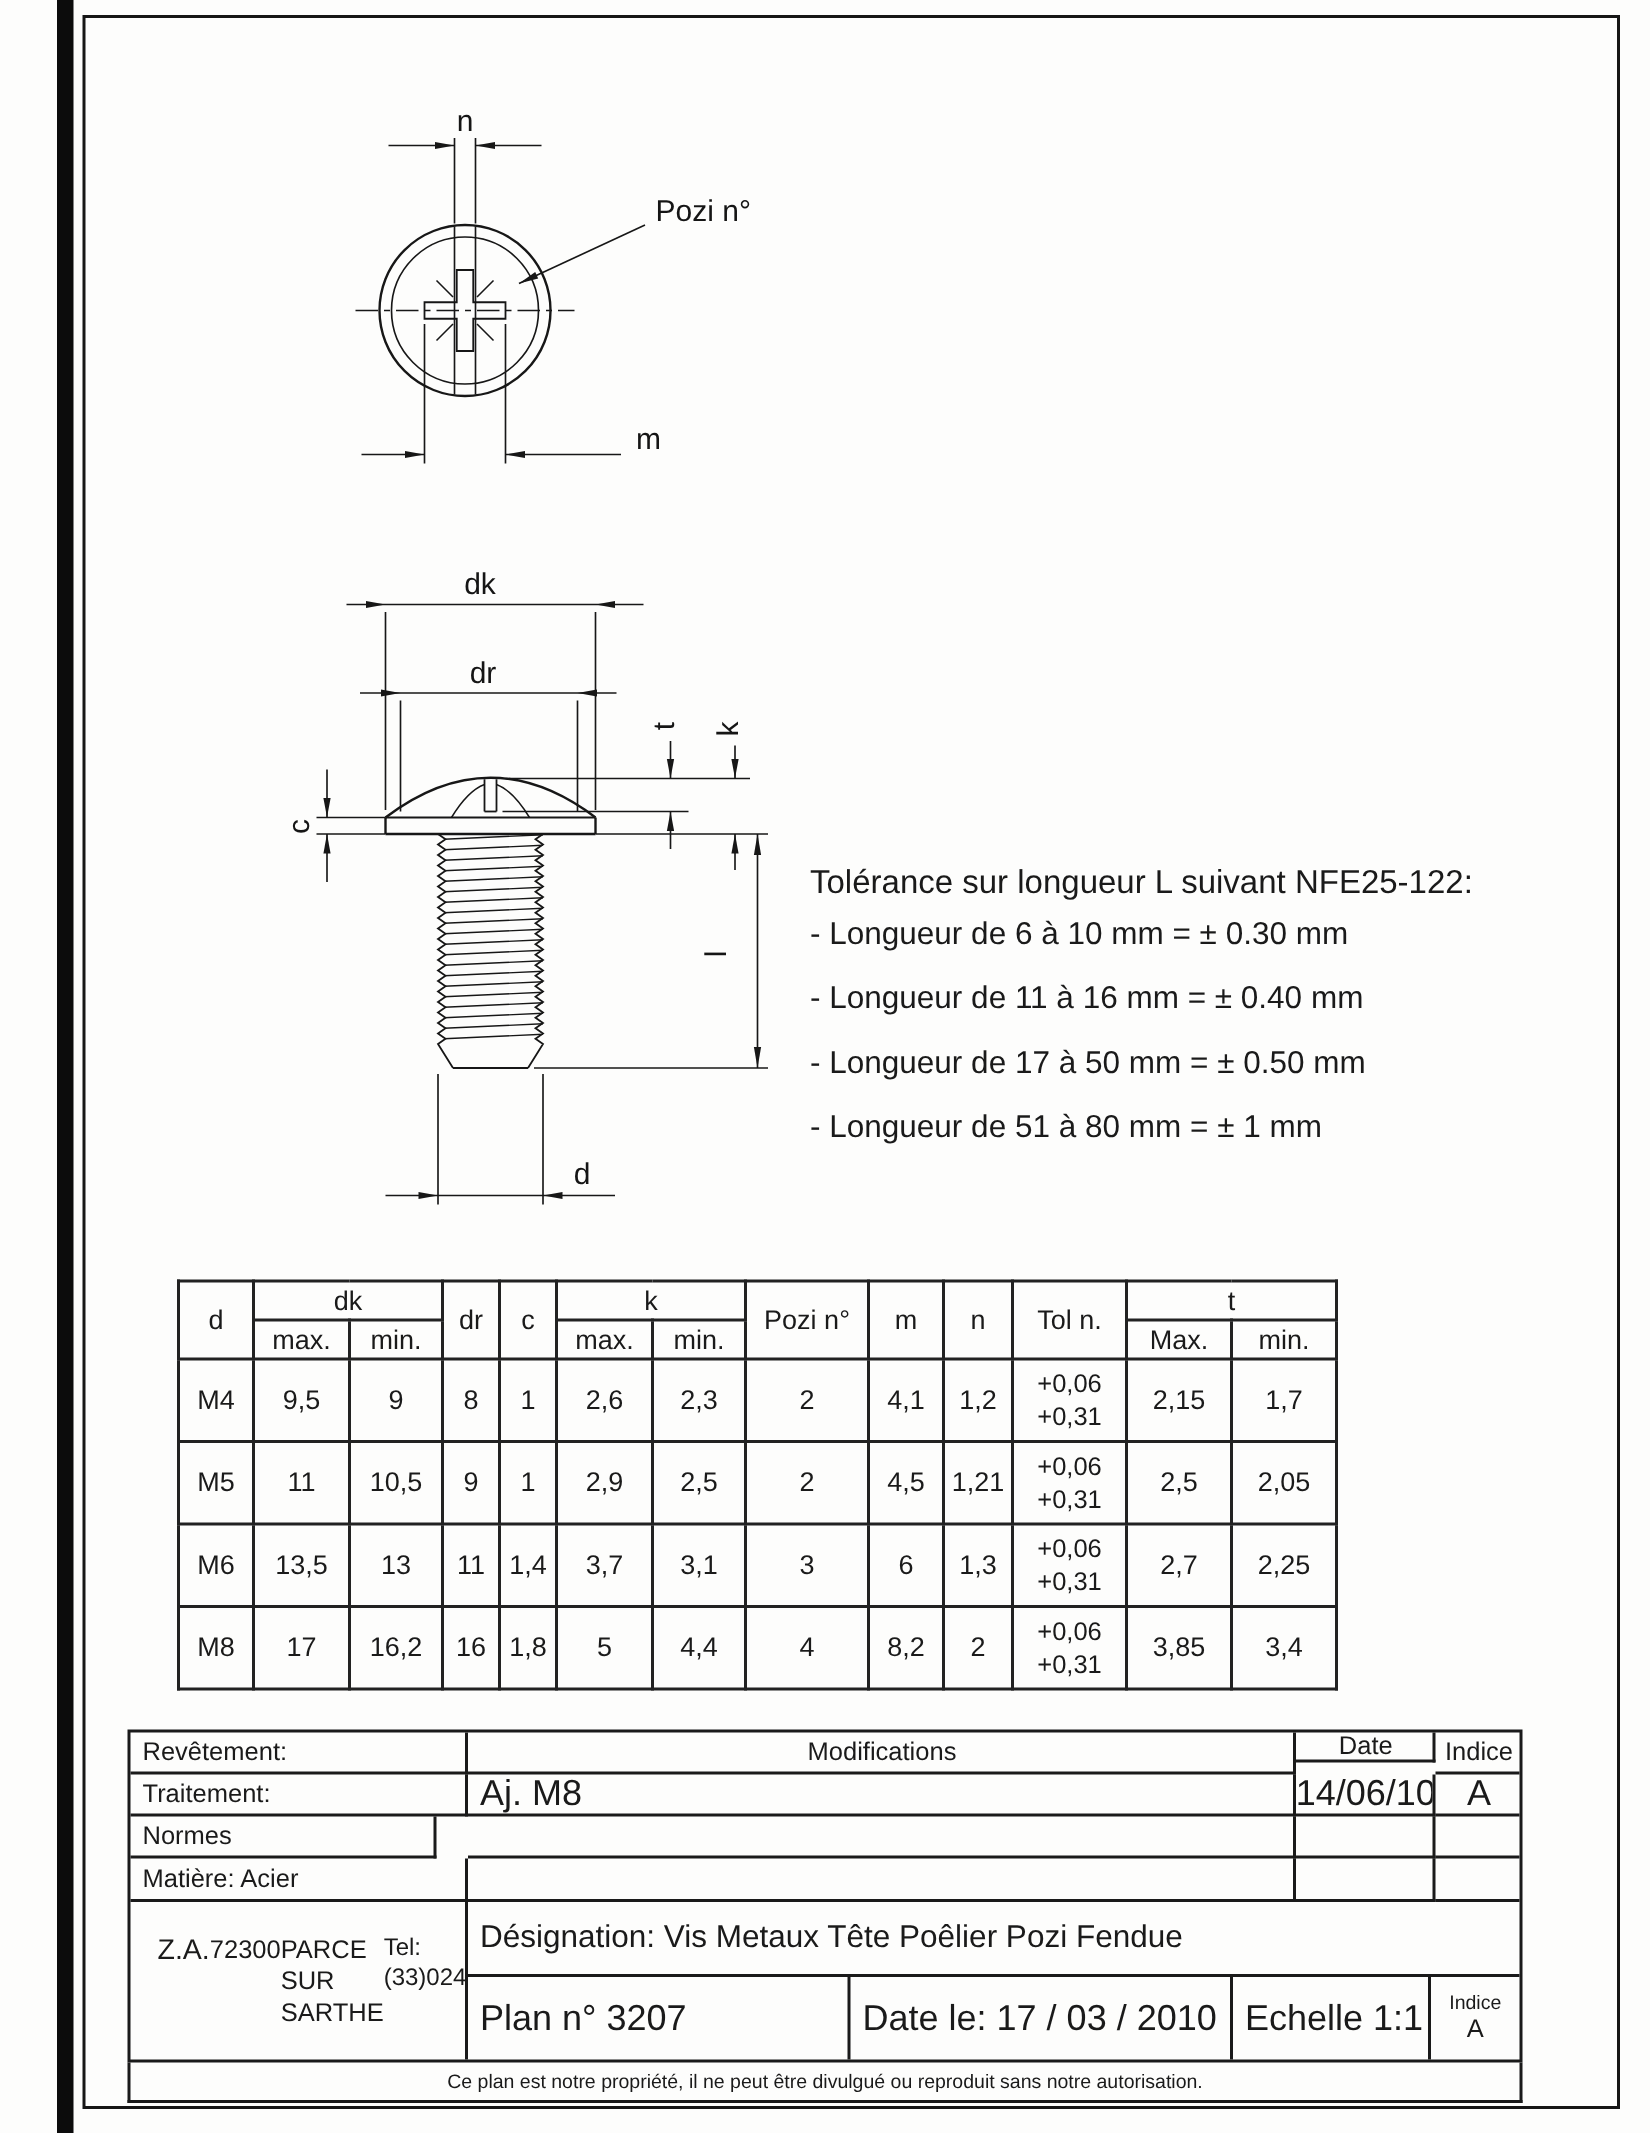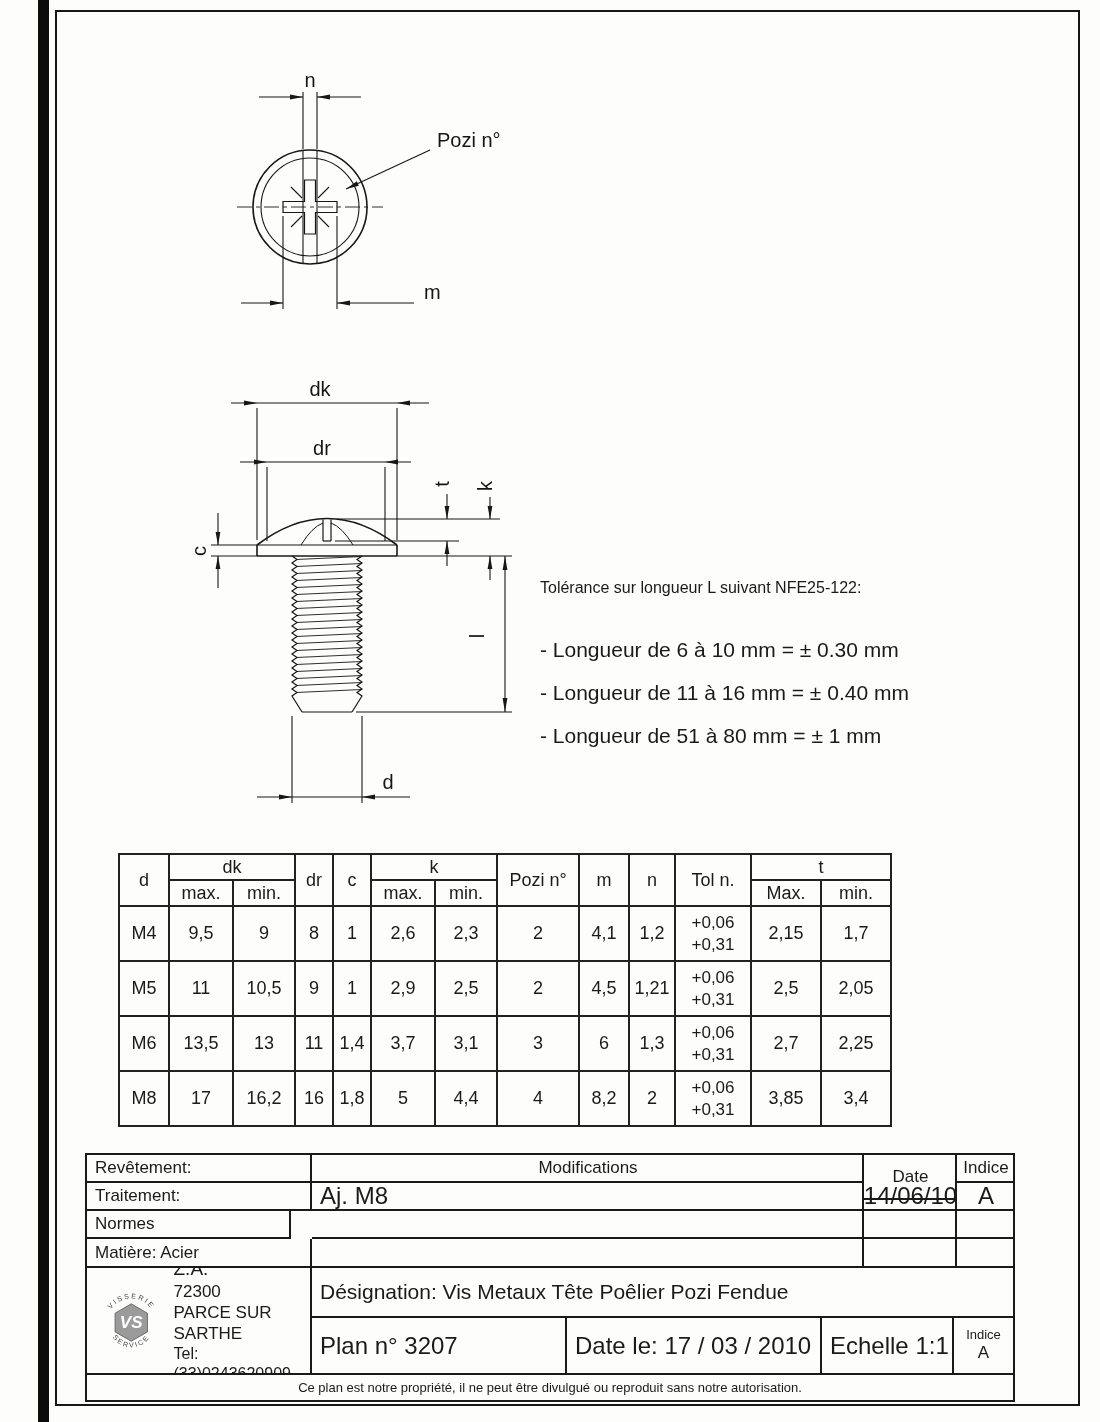--- a/index.html
+++ b/index.html
@@ -4,40 +4,40 @@
 <style>
   *{margin:0;padding:0;box-sizing:border-box}
   body{background:#e9e9e9}
   .page{position:relative;width:1100px;height:1422px;background:#fdfdfc;
         font-family:"Liberation Sans","DejaVu Sans",sans-serif;color:#1a1a1a;overflow:hidden}
   .scan-strip{position:absolute;left:38px;top:0;width:11px;height:1422px;background:#0c0c0c}
   .frame{position:absolute;left:55px;top:10px;width:1025px;height:1396px;border:2px solid #161616}
   .drawing-svg{position:absolute;left:0;top:0}
   .drawing-svg text{font-family:"Liberation Sans","DejaVu Sans",sans-serif;font-size:20px;fill:#151515}
   .tol-note{position:absolute;left:540px;top:575px;width:500px}
-  .tol-title{font-size:16px;line-height:26px;margin-bottom:37px}
+  .tol-title{font-size:22px;line-height:26px;margin-bottom:10px}
   .tol-line{font-size:21px;line-height:24px;margin-bottom:19px}
   table.dims{position:absolute;left:118px;top:853px;width:772px;border-collapse:collapse;table-layout:fixed}
   table.dims td{border:2px solid #222;text-align:center;vertical-align:middle;font-size:18px;padding:0}
   table.dims tr.hdr td{height:26px}
   table.dims tr.data td{height:55px}
   table.dims td.pre{white-space:pre-line;line-height:1.25;font-size:17px}
   .tblock{position:absolute;left:85px;top:1153px;width:930px;height:222px;border:2px solid #1a1a1a}
   .cell{position:absolute;border-right:2px solid #1a1a1a;border-bottom:2px solid #1a1a1a;
         display:flex;align-items:center;font-size:17px;padding-left:8px;overflow:hidden}
   .cell.center{justify-content:center;padding-left:2px}
   .cell.er{border-right:none}
   .cell.eb{border-bottom:none}
   .cell.big{font-size:24px}
   .cell.desig{font-size:21px}
   .cell.stack{flex-direction:column;justify-content:center;padding-left:0;line-height:1.15}
   .stack .small{font-size:13px}
   .stack .val{font-size:17px}
   .logo-wrap{gap:8px;padding-left:10px}
-  .addr{display:flex;flex-direction:column;line-height:1.25}
+  .addr{display:flex;flex-direction:row;line-height:1.25}
   .addr .za{font-size:19px}
   .addr .tiny{font-size:17px}
   .addr .tel{font-size:16px}
   .footerbar{position:absolute;left:85px;top:1375px;width:930px;height:27px;border:2px solid #1a1a1a;border-top:none;
              display:flex;align-items:center;justify-content:center;font-size:13px}
 </style>
 </head>
 <body>
 
 <div class="page">
@@ -184,20 +184,21 @@
       <text x="492" y="486" text-anchor="middle" transform="rotate(-90 492 486)">k</text>
       <text x="484" y="636" text-anchor="middle" transform="rotate(-90 484 636)">l</text>
       <text x="388" y="789" text-anchor="middle">d</text>
     </g>
   </svg>
 
   <div class="tol-note">
     <div class="tol-title">Tolérance sur longueur L suivant NFE25-122:</div>
     <div class="tol-line">- Longueur de 6 à 10 mm = ± 0.30 mm</div>
     <div class="tol-line">- Longueur de 11 à 16 mm = ± 0.40 mm</div>
+    <div class="tol-line">- Longueur de 17 à 50 mm = ± 0.50 mm</div>
     <div class="tol-line">- Longueur de 51 à 80 mm = ± 1 mm</div>
   </div>
 
   <table class="dims">
     <colgroup>
       <col style="width:50px">
         <col style="width:64px">
         <col style="width:62px">
         <col style="width:38px">
       <col style="width:38px">
@@ -298,21 +299,21 @@
   </tbody>
     </table>
 
   <div class="tblock">
     <div class="cell" style="left:0;top:0;width:225px;height:28px">Revêtement:</div>
     <div class="cell" style="left:0;top:28px;width:225px;height:28px">Traitement:</div>
     <div class="cell" style="left:0;top:56px;width:204px;height:28px">Normes</div>
     <div class="cell" style="left:0;top:84px;width:225px;height:29px">Matière: Acier</div>
 
     <div class="cell center" style="left:225px;top:0;width:552px;height:28px">Modifications</div>
-    <div class="cell center" style="left:777px;top:0;width:93px;height:45px">Date</div>
+    <div class="cell center" style="left:777px;top:0;width:93px;height:20px">Date</div>
     <div class="cell center er" style="left:870px;top:0;width:56px;height:28px">Indice</div>
 
     <div class="cell big" style="left:225px;top:28px;width:552px;height:28px">Aj. M8</div>
     <div class="cell center big" style="left:777px;top:28px;width:93px;height:28px">14/06/10</div>
     <div class="cell center big er" style="left:870px;top:28px;width:56px;height:28px">A</div>
 
     <div class="cell" style="left:225px;top:56px;width:552px;height:28px"></div>
     <div class="cell" style="left:777px;top:56px;width:93px;height:28px"></div>
     <div class="cell er" style="left:870px;top:56px;width:56px;height:28px"></div>
 

